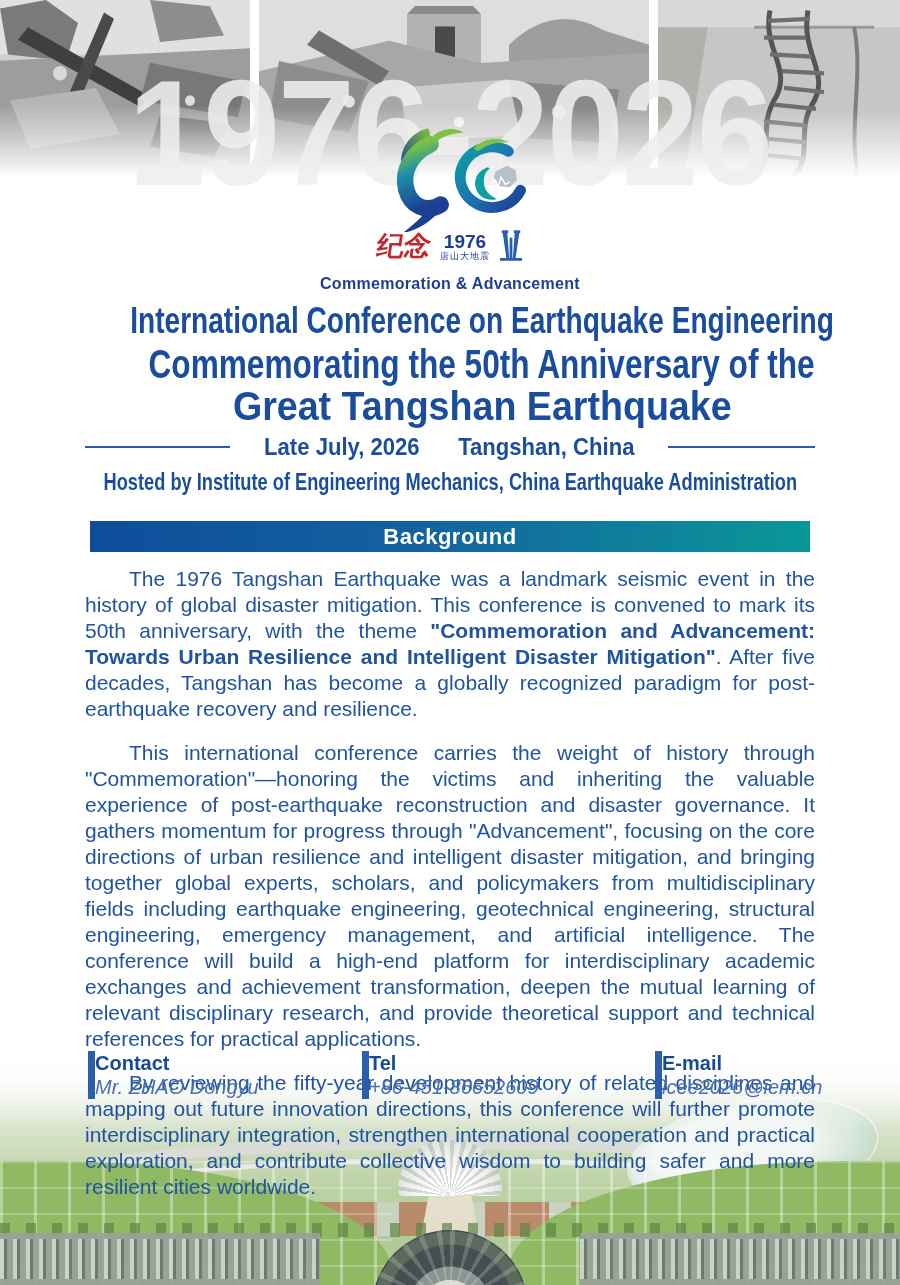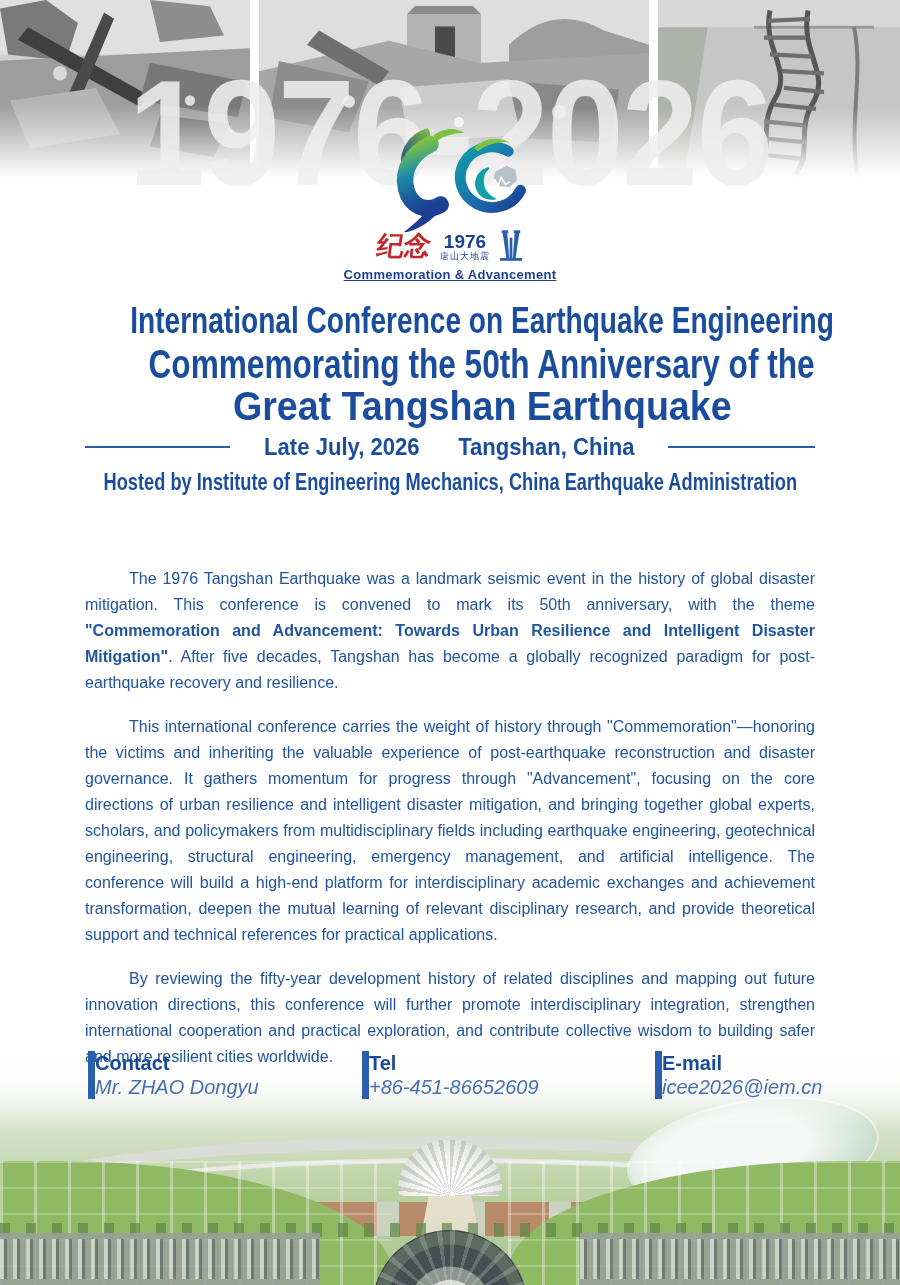--- a/index.html
+++ b/index.html
@@ -22,21 +22,21 @@
                white-space:nowrap; }
 
   
   .logo-block { position:absolute; top:124px; left:0; width:900px; text-align:center; z-index:3; }
   .logo-mark { display:block; margin:0 auto; width:210px; height:108px; }
   .logo-subrow { display:flex; justify-content:center; align-items:center; gap:9px; margin-top:-4px; }
   .jinian { color:#c1272d; font-size:27px; font-weight:bold; transform:skewX(-8deg); font-family:"Liberation Serif", serif; }
   .y-col { text-align:center; line-height:1; }
   .y-1976 { color:#1c3f94; font-weight:bold; font-size:19px; }
   .y-tangshan { color:#1c3f94; font-size:9px; letter-spacing:1px; margin-top:1px; }
-  .tagline { margin-top:3px; color:#1c3f94; font-weight:bold; font-size:13px; letter-spacing:0.3px;text-decoration:underline; }
+  .tagline { margin-top:11px; color:#1c3f94; font-weight:bold; font-size:16px; letter-spacing:0.3px; }
 
   
   .title-block { position:absolute; top:299px; left:0; width:900px; z-index:3;
                  color:#1b4d9e; text-align:center;margin-left:32px; }
   .t-line { display:flex; justify-content:center; }
   .t-line span { white-space:nowrap; font-weight:bold; transform-origin:center; }
   .t1 span { font-size:36px; transform:scaleX(0.78); }
   .t2 span { font-size:40px; transform:scaleX(0.79); }
   .t3 span { font-size:40px; transform:scaleX(0.94); }
   .t-line { height:42px; align-items:center; }
@@ -54,21 +54,21 @@
   .host-line span { color:#1b4d9e; font-weight:bold; font-size:24px; white-space:nowrap;
                     transform:scaleX(0.76); transform-origin:center; }
 
   
   .bg-bar { position:absolute; top:521px; left:90px; width:720px; height:31px; z-index:3;
             background:linear-gradient(90deg,#0d4d9b 0%,#14619f 45%,#0a9898 100%);
             display:flex; align-items:center; justify-content:center; }
   .bg-bar span { color:#ffffff; font-weight:bold; font-size:22px; letter-spacing:0.5px; }
 
   .paras { position:absolute; top:566px; left:85px; width:730px; z-index:3;
-           color:#2053a0; font-size:16px; line-height:26px; text-align:justify; }
+           color:#2053a0; font-size:21px; line-height:26px; text-align:justify; }
   .paras p { text-indent:44px; margin-bottom:18px; }
   .bd { font-weight:bold; }
 
   
   .contact { position:absolute; top:1051px; left:0; width:900px; height:52px; z-index:4; }
   .c-item { position:absolute; top:0; height:48px; border-left:7px solid #2b5fae; }
   .c-1 { left:88px; } .c-2 { left:362px; } .c-3 { left:655px; }
   .c-label { color:#174a94; font-weight:bold; font-size:20px; line-height:24px; }
   .c-value { color:#476fb2; font-size:20px; line-height:24px;font-style:italic; }
 
@@ -271,20 +271,23 @@
     <div class="date-text">
       <span>Late July, 2026</span><span class="date-gap"></span><span>Tangshan, China</span>
     </div>
     <div class="rule right"></div>
   </div>
 
   <div class="host-line">
       <span>Hosted by Institute of Engineering Mechanics, China Earthquake Administration</span>
     </div>
 
+  <div class="bg-bar">
+    <span>Background</span>
+  </div>
 
   <div class="paras">
     <p><span>The 1976 Tangshan Earthquake was a landmark seismic event in the history of global disaster mitigation. This conference is convened to mark its 50th anniversary, with the theme </span><span class="bd">"Commemoration and Advancement: Towards Urban Resilience and Intelligent Disaster Mitigation"</span><span>. After five decades, Tangshan has become a globally recognized paradigm for post-earthquake recovery and resilience.</span></p>
     <p>This international conference carries the weight of history through "Commemoration"—honoring the victims and inheriting the valuable experience of post-earthquake reconstruction and disaster governance. It gathers momentum for progress through "Advancement", focusing on the core directions of urban resilience and intelligent disaster mitigation, and bringing together global experts, scholars, and policymakers from multidisciplinary fields including earthquake engineering, geotechnical engineering, structural engineering, emergency management, and artificial intelligence. The conference will build a high-end platform for interdisciplinary academic exchanges and achievement transformation, deepen the mutual learning of relevant disciplinary research, and provide theoretical support and technical references for practical applications.</p>
     <p>By reviewing the fifty-year development history of related disciplines and mapping out future innovation directions, this conference will further promote interdisciplinary integration, strengthen international cooperation and practical exploration, and contribute collective wisdom to building safer and more resilient cities worldwide.</p>
   </div>
 
   <div class="contact">
     <div class="c-item c-1">
       <div class="c-label">Contact</div>

